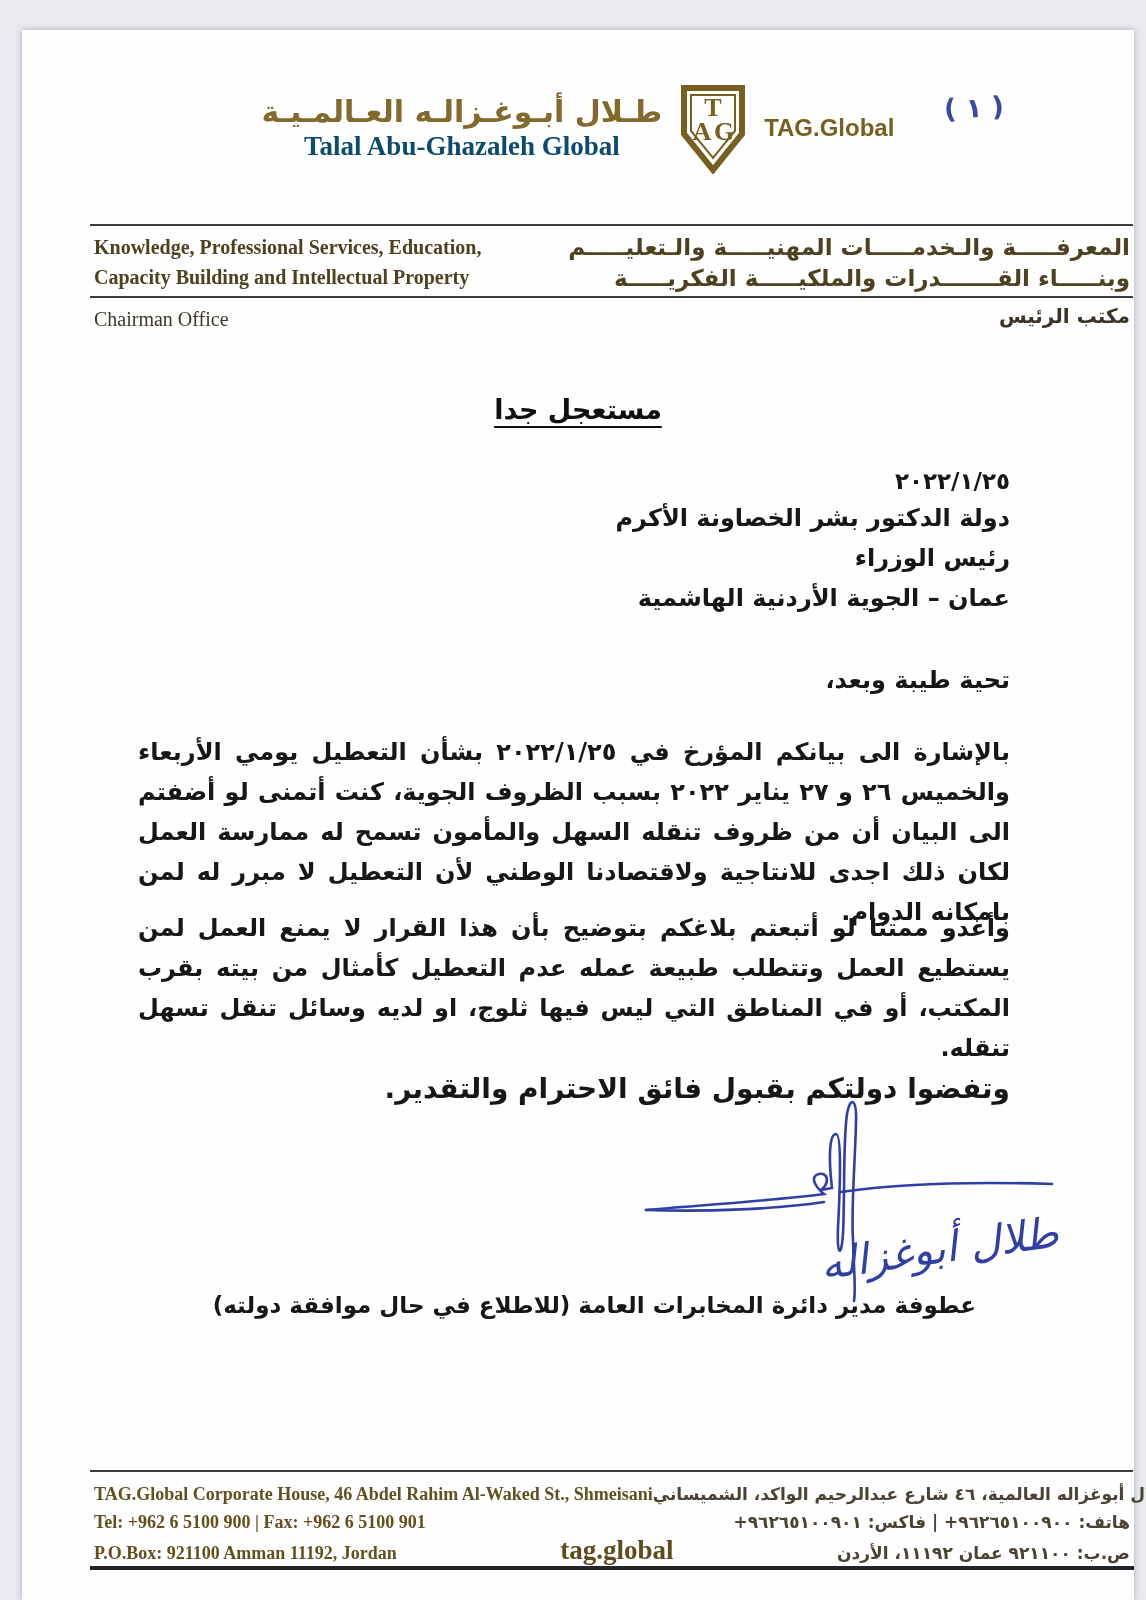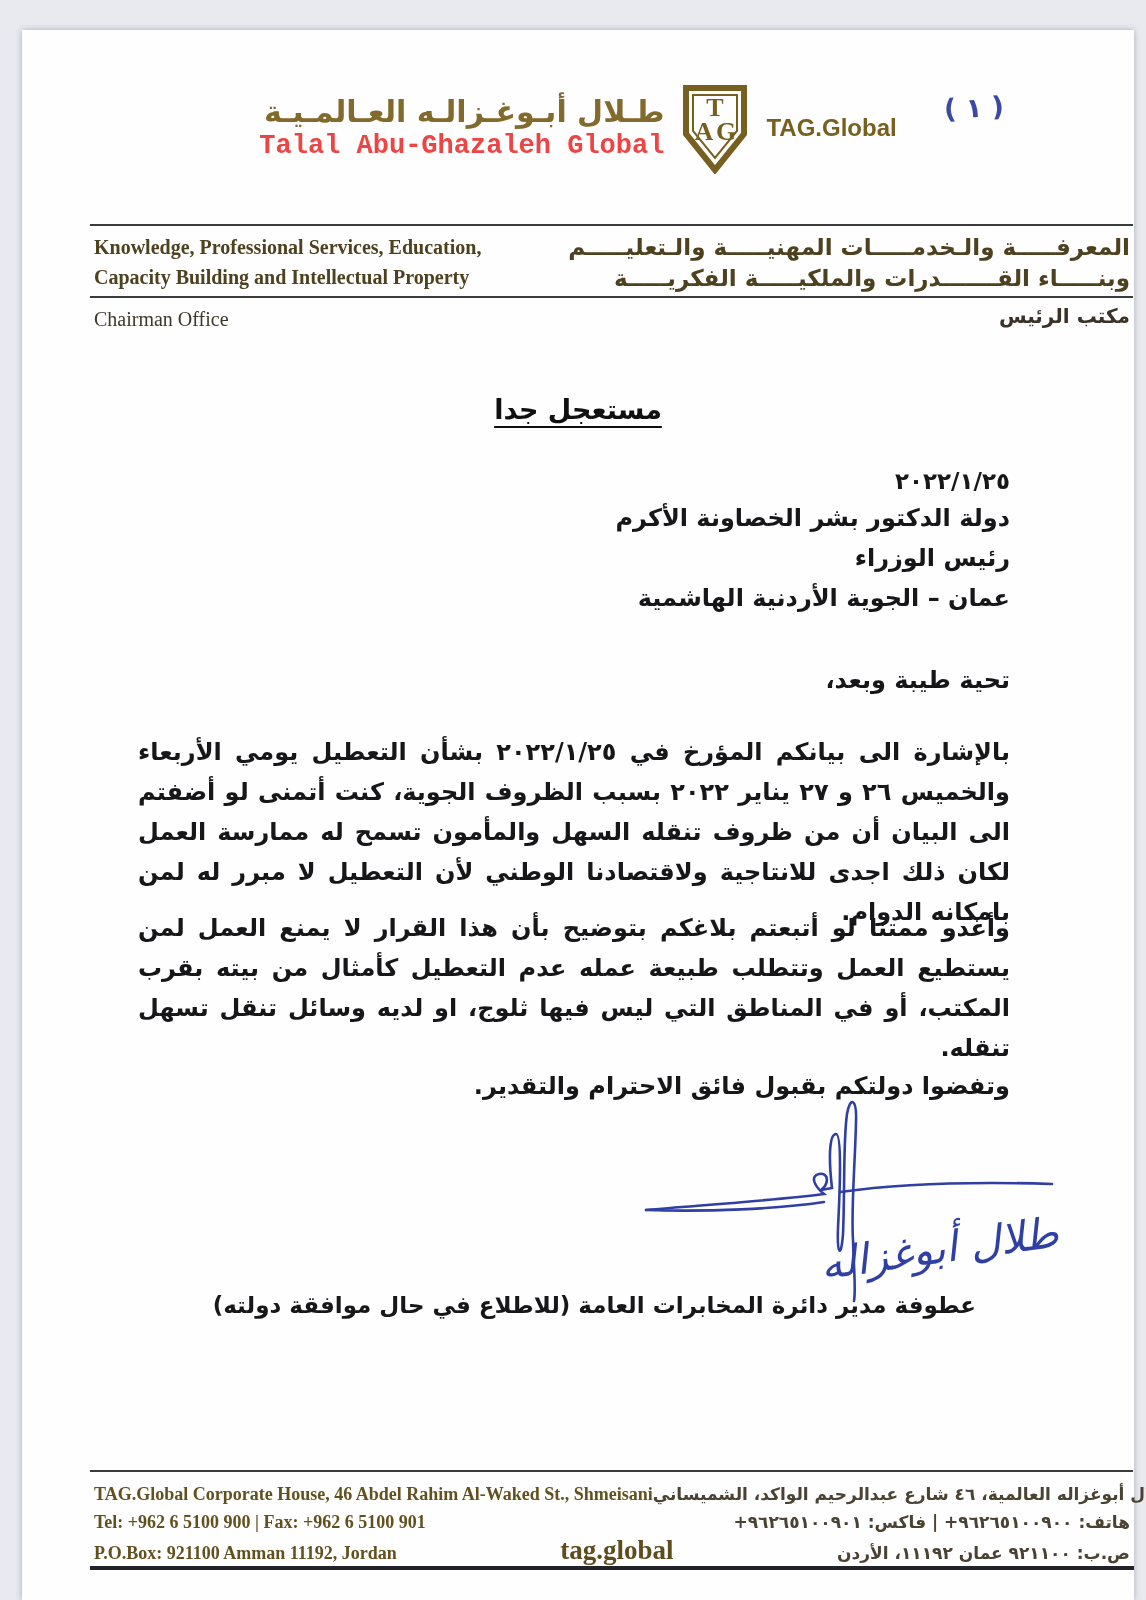--- a/index.html
+++ b/index.html
@@ -4,23 +4,23 @@
 <style>
   html,body{margin:0;padding:0;background:#dfdfe8;}
   .stage{position:relative;width:1146px;height:1600px;background:#e9e9f0;overflow:hidden;
          font-family:"DejaVu Sans",sans-serif;}
   .page{position:absolute;left:22px;top:30px;width:1112px;height:1570px;background:#fefefe;
         box-shadow:0 0 6px rgba(60,60,90,.35);}
   
   .hdr{position:absolute;top:52px;left:0;width:100%;display:flex;justify-content:center;
        align-items:center;gap:14px;}
   .hdr-names{text-align:center;color:#826a2c;}
-  .hdr-ar{font-size:30px;font-weight:bold;letter-spacing:1px;line-height:36px;text-align:right;}
-  .hdr-en{font-family:Liberation Mono, monospace;font-weight:bold;font-size:27px;
-          line-height:32px;color:#ef4444;}
+  .hdr-ar{font-size:30px;font-weight:bold;letter-spacing:1px;line-height:36px;}
+  .hdr-en{font-family:Liberation Serif, serif;font-weight:bold;font-size:27px;
+          line-height:32px;color:#0c4a6e;}
   .badge{display:block;}
   .hdr-tag{font-family:"Liberation Sans",sans-serif;font-weight:bold;font-size:24px;color:#77601f;}
   .pageno{position:absolute;top:62px;right:130px;color:#3a49a4;font-size:27px;font-weight:bold;
           transform:rotate(-3deg);letter-spacing:4px;}
   
   .rule{position:absolute;left:68px;right:1px;height:2px;background:#3b3b3b;}
   .rule1{top:194px;} .rule2{top:266px;}
   .band-en{position:absolute;left:72px;top:202px;font-family:"Liberation Serif","DejaVu Serif",serif;
            font-weight:bold;font-size:20px;line-height:30px;color:#4e4120;}
   .band-ar{position:absolute;right:4px;top:202px;direction:rtl;font-weight:bold;font-size:23px;
@@ -33,21 +33,21 @@
           font-size:27px;font-weight:bold;color:#101010;text-decoration:underline;
           text-underline-offset:7px;margin-top:26px;}
   .date{position:absolute;right:124px;top:398px;direction:rtl;font-size:23px;font-weight:bold;color:#17171a;
         letter-spacing:2px;margin-top:40px;}
   .addressee{position:absolute;right:124px;top:468px;direction:rtl;text-align:right;font-size:24px;
              font-weight:bold;color:#17171a;line-height:40px;}
   .greeting{position:absolute;right:124px;top:636px;direction:rtl;font-size:24px;font-weight:bold;color:#17171a;}
   .para{position:absolute;right:124px;width:872px;direction:rtl;text-align:justify;font-size:24px;
         font-weight:bold;color:#17171a;line-height:40px;}
   .para1{top:702px;} .para2{top:878px;}
-  .closing{position:absolute;right:124px;top:1042px;direction:rtl;font-size:24px;font-weight:bold;color:#17171a;}
+  .closing{position:absolute;right:124px;top:1042px;direction:rtl;font-size:28px;font-weight:bold;color:#17171a;}
   
   .sig{position:absolute;left:606px;top:1058px;width:440px;height:215px;}
   
   .cc{position:absolute;right:124px;top:1252px;direction:rtl;text-align:right;font-size:23px;
       font-weight:bold;color:#17171a;line-height:46px;}
   .cc-line2{padding-left:0;margin-right:34px;}
   
   .f-rule{position:absolute;left:68px;right:1px;top:1440px;height:2px;background:#3b3b3b;}
   .f-bottom{position:absolute;left:68px;right:0;top:1536px;height:4px;background:#23232b;}
   .footer{position:absolute;left:72px;right:4px;top:1450px;}

